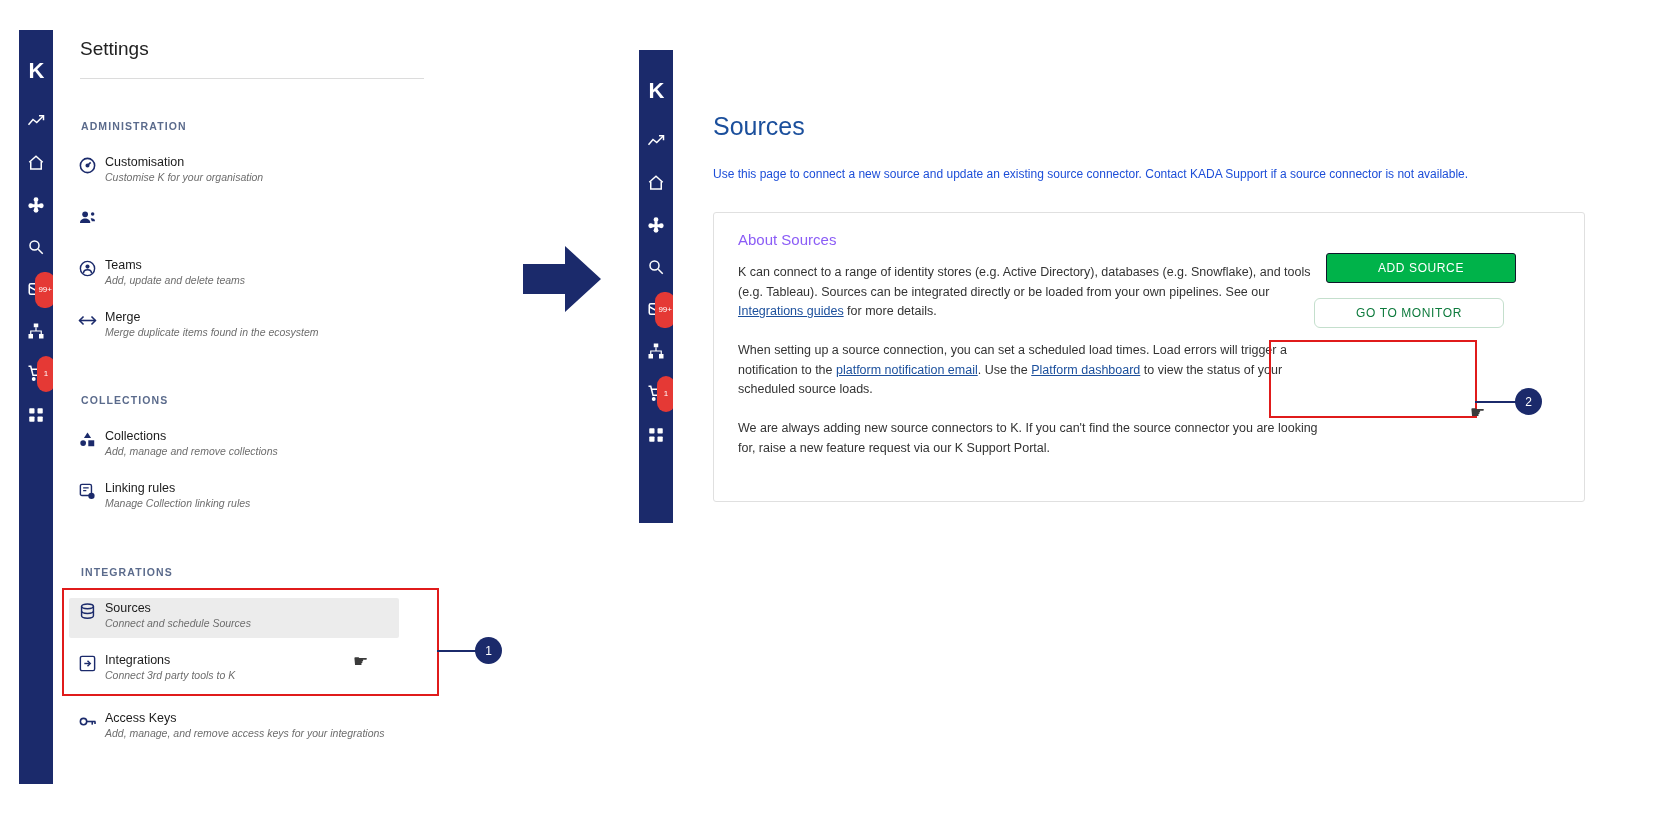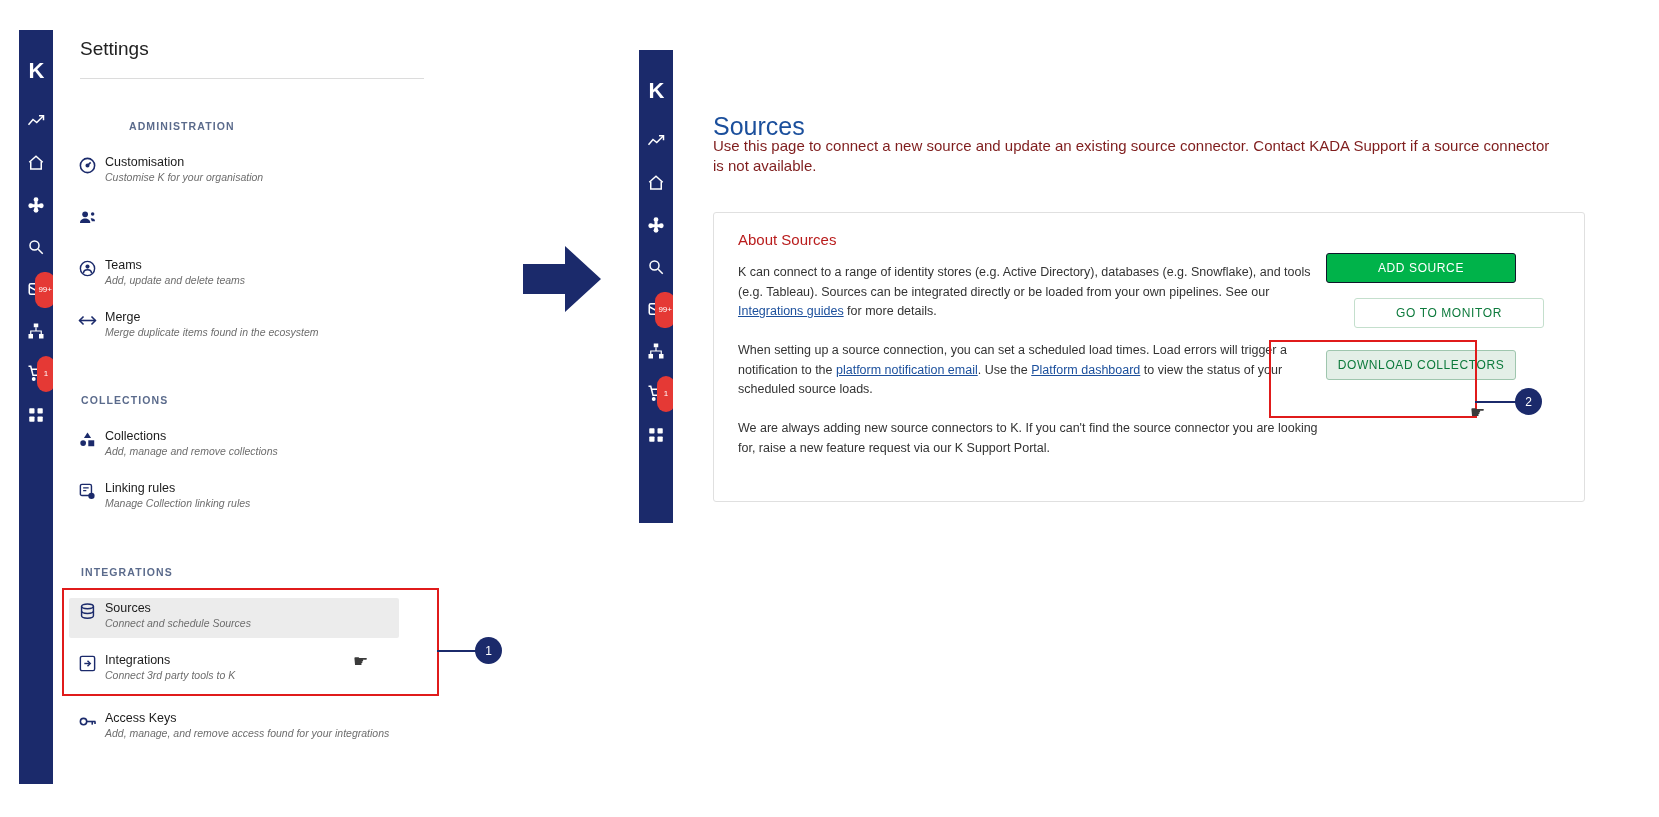--- a/index.html
+++ b/index.html
@@ -189,43 +189,43 @@
   #sources-title {
     position: absolute;
     left: 40px;
     top: 62px;
     font-size: 25px;
     color: #1b4f9c;
   }
   #sources-desc {
     position: absolute;
     left: 40px;
-    top: 86px;
+    top: 114px;
     width: 840px;
-    font-size: 15px;
-    color: #7f1d1d;
+    font-size: 12px;
+    color: #1d4ed8;
     line-height: 20px;
   }
   #about-card {
     position: absolute;
     left: 40px;
     top: 162px;
     width: 872px;
     height: 290px;
     border: 1px solid #e0e0e0;
     border-radius: 3px;
     background: #ffffff;
     box-sizing: border-box;
   }
   #about-title {
     position: absolute;
     left: 24px;
     top: 18px;
     font-size: 15px;
-    color: #b91c1c;
+    color: #8b5cf6;
   }
   .about-para {
     position: absolute;
     left: 24px;
     width: 580px;
     font-size: 12.5px;
     line-height: 19.5px;
     color: #333333;
   }
   .about-para a {
@@ -328,21 +328,21 @@
           <rect x="3" y="14" width="7" height="7" rx="1"></rect>
           <rect x="14" y="14" width="7" height="7" rx="1"></rect>
         </svg>
     </div>
   </div>
 
   <div id="settings-panel">
     <div id="settings-title">Settings</div>
     <div class="divider" style="top:48px;"></div>
 
-    <div class="section-label" style="top:90px;margin-left:48px;">ADMINISTRATION</div>
+    <div class="section-label" style="top:90px;">ADMINISTRATION</div>
 
     <div class="nav-item" style="top:122px;">
       <span class="nicon">
         <svg width="19" height="19" viewBox="0 0 24 24" fill="none" stroke="#1b2a6b" stroke-width="2">
             <circle cx="12" cy="12" r="9"></circle>
             <path d="M12 12l4-4"></path>
             <circle cx="12" cy="12" r="1.6" fill="#1b2a6b"></circle>
           </svg>
       </span>
       <span class="ntext">
@@ -454,21 +454,21 @@
       <span class="nicon">
         <svg width="19" height="19" viewBox="0 0 24 24" fill="none" stroke="#1b2a6b" stroke-width="2">
             <circle cx="7" cy="12" r="4"></circle>
             <line x1="11" y1="12" x2="22" y2="12"></line>
             <line x1="18" y1="12" x2="18" y2="16"></line>
             <line x1="21.5" y1="12" x2="21.5" y2="15"></line>
           </svg>
       </span>
       <span class="ntext">
         <div class="ntitle">Access Keys</div>
-        <div class="nsub">Add, manage, and remove access found for your integrations</div>
+        <div class="nsub">Add, manage, and remove access keys for your integrations</div>
       </span>
     </div>
   </div>
 
   <div class="ann-box" style="left:62px; top:588px; width:377px; height:108px;"></div>
   <div class="ann-line" style="left:437px; top:650px; width:43px;"></div>
   <div class="ann-bubble" style="left:475px; top:637px;">1</div>
   <div class="cursor" style="left:353px; top:653px;">☛</div>
 
   <svg id="big-arrow" viewBox="0 0 82 82">
@@ -550,22 +550,21 @@
         <span>K can connect to a range of identity stores (e.g. Active Directory), databases (e.g. Snowflake), and tools (e.g. Tableau). Sources can be integrated directly or be loaded from your own pipelines. See our </span><a>Integrations guides</a><span> for more details.</span>
       </div>
 
       <div class="about-para" style="top:128px;">
         <span>When setting up a source connection, you can set a scheduled load times. Load errors will trigger a notification to the </span><a>platform notification email</a><span>. Use the </span><a>Platform dashboard</a><span> to view the status of your scheduled source loads.</span>
       </div>
 
       <div class="about-para" style="top:206px;">We are always adding new source connectors to K. If you can't find the source connector you are looking for, raise a new feature request via our K Support Portal.</div>
 
       <div class="btn" id="btn-add-source" style="left:612px; top:40px;">ADD SOURCE</div>
-      <div class="btn" id="btn-go-monitor" style="left:640px; top:85px;">GO TO MONITOR</div>
-      <div class="btn" id="btn-download-collectors" style="left:612px; top:137px;">DOWNLOAD COLLECTORS</div>
+      <div class="btn" id="btn-go-monitor" style="left:600px; top:85px;border-radius:6px;">GO TO MONITOR</div>
     </div>
   </div>
 
   <div class="ann-box" style="left:1269px; top:340px; width:208px; height:78px;"></div>
   <div class="ann-line" style="left:1475px; top:401px; width:43px;"></div>
   <div class="ann-bubble" style="left:1515px; top:388px;">2</div>
   <div class="cursor" style="left:1470px; top:404px;">☛</div>
 
 </div>
 

